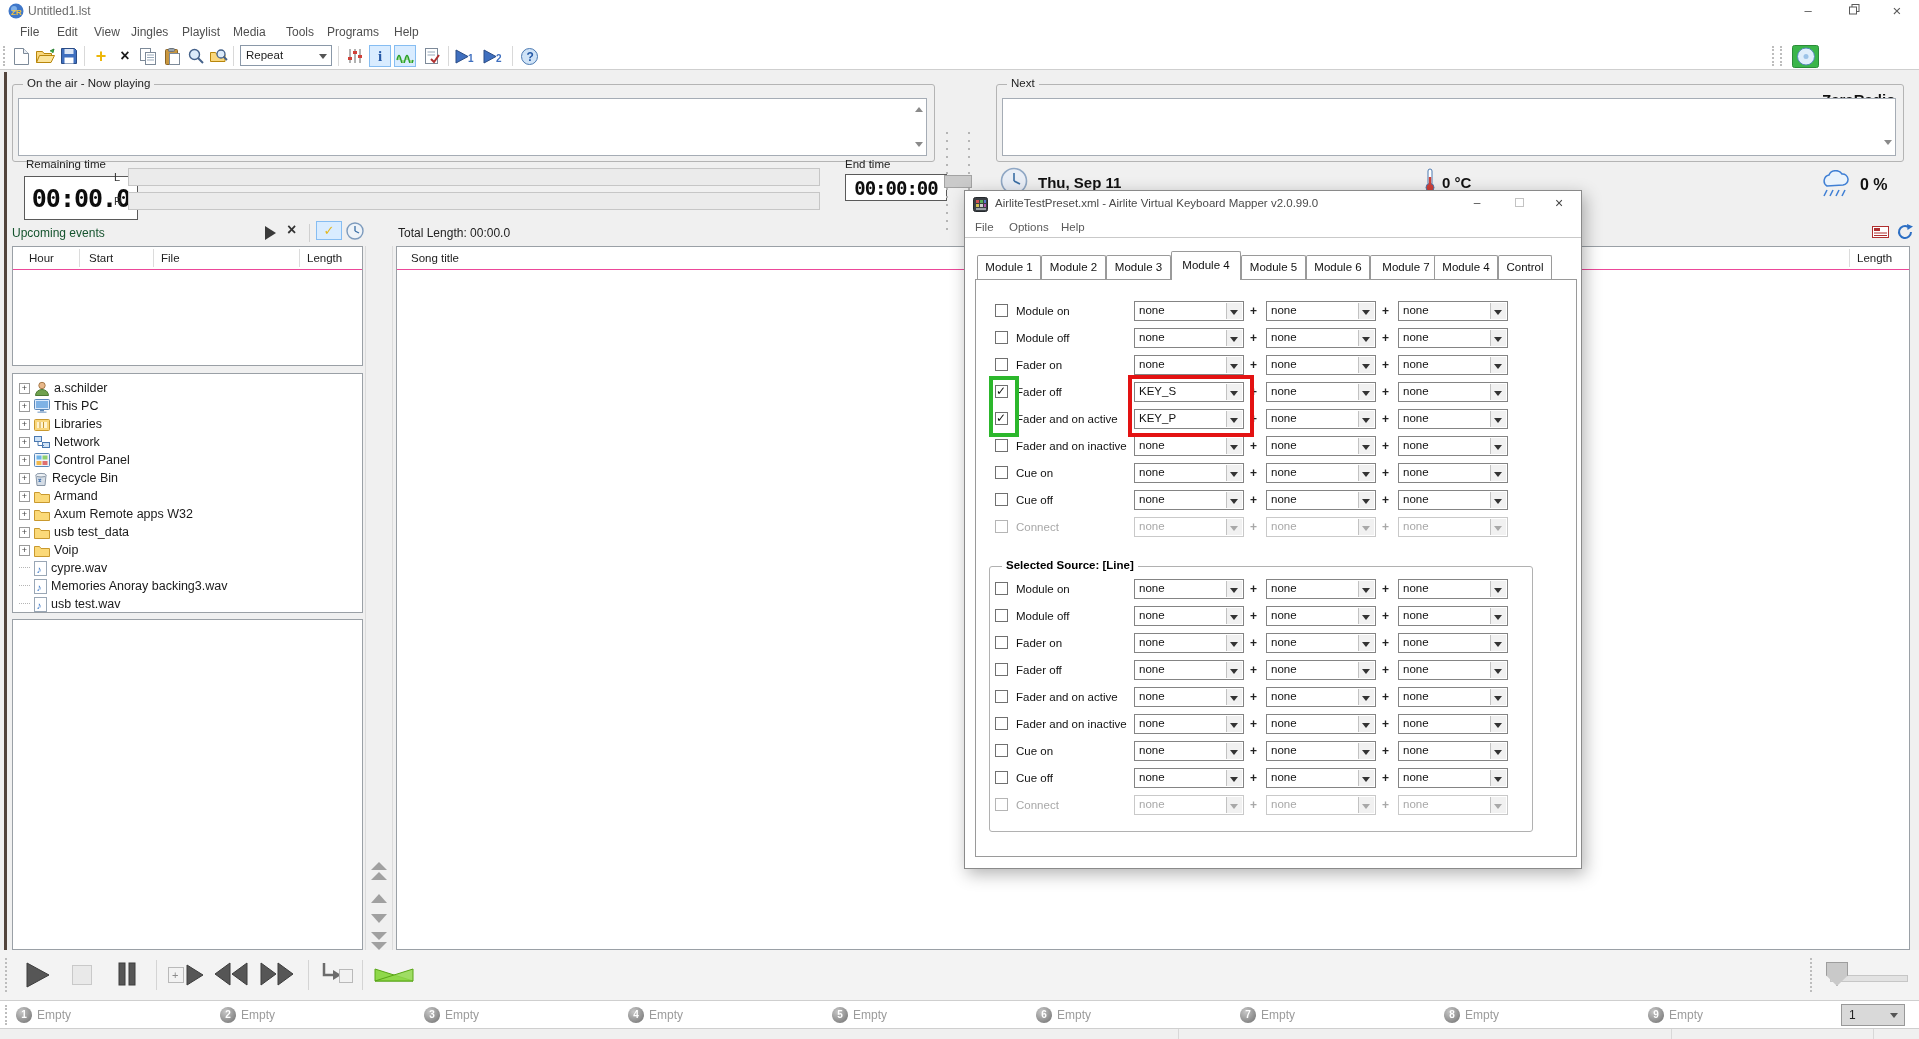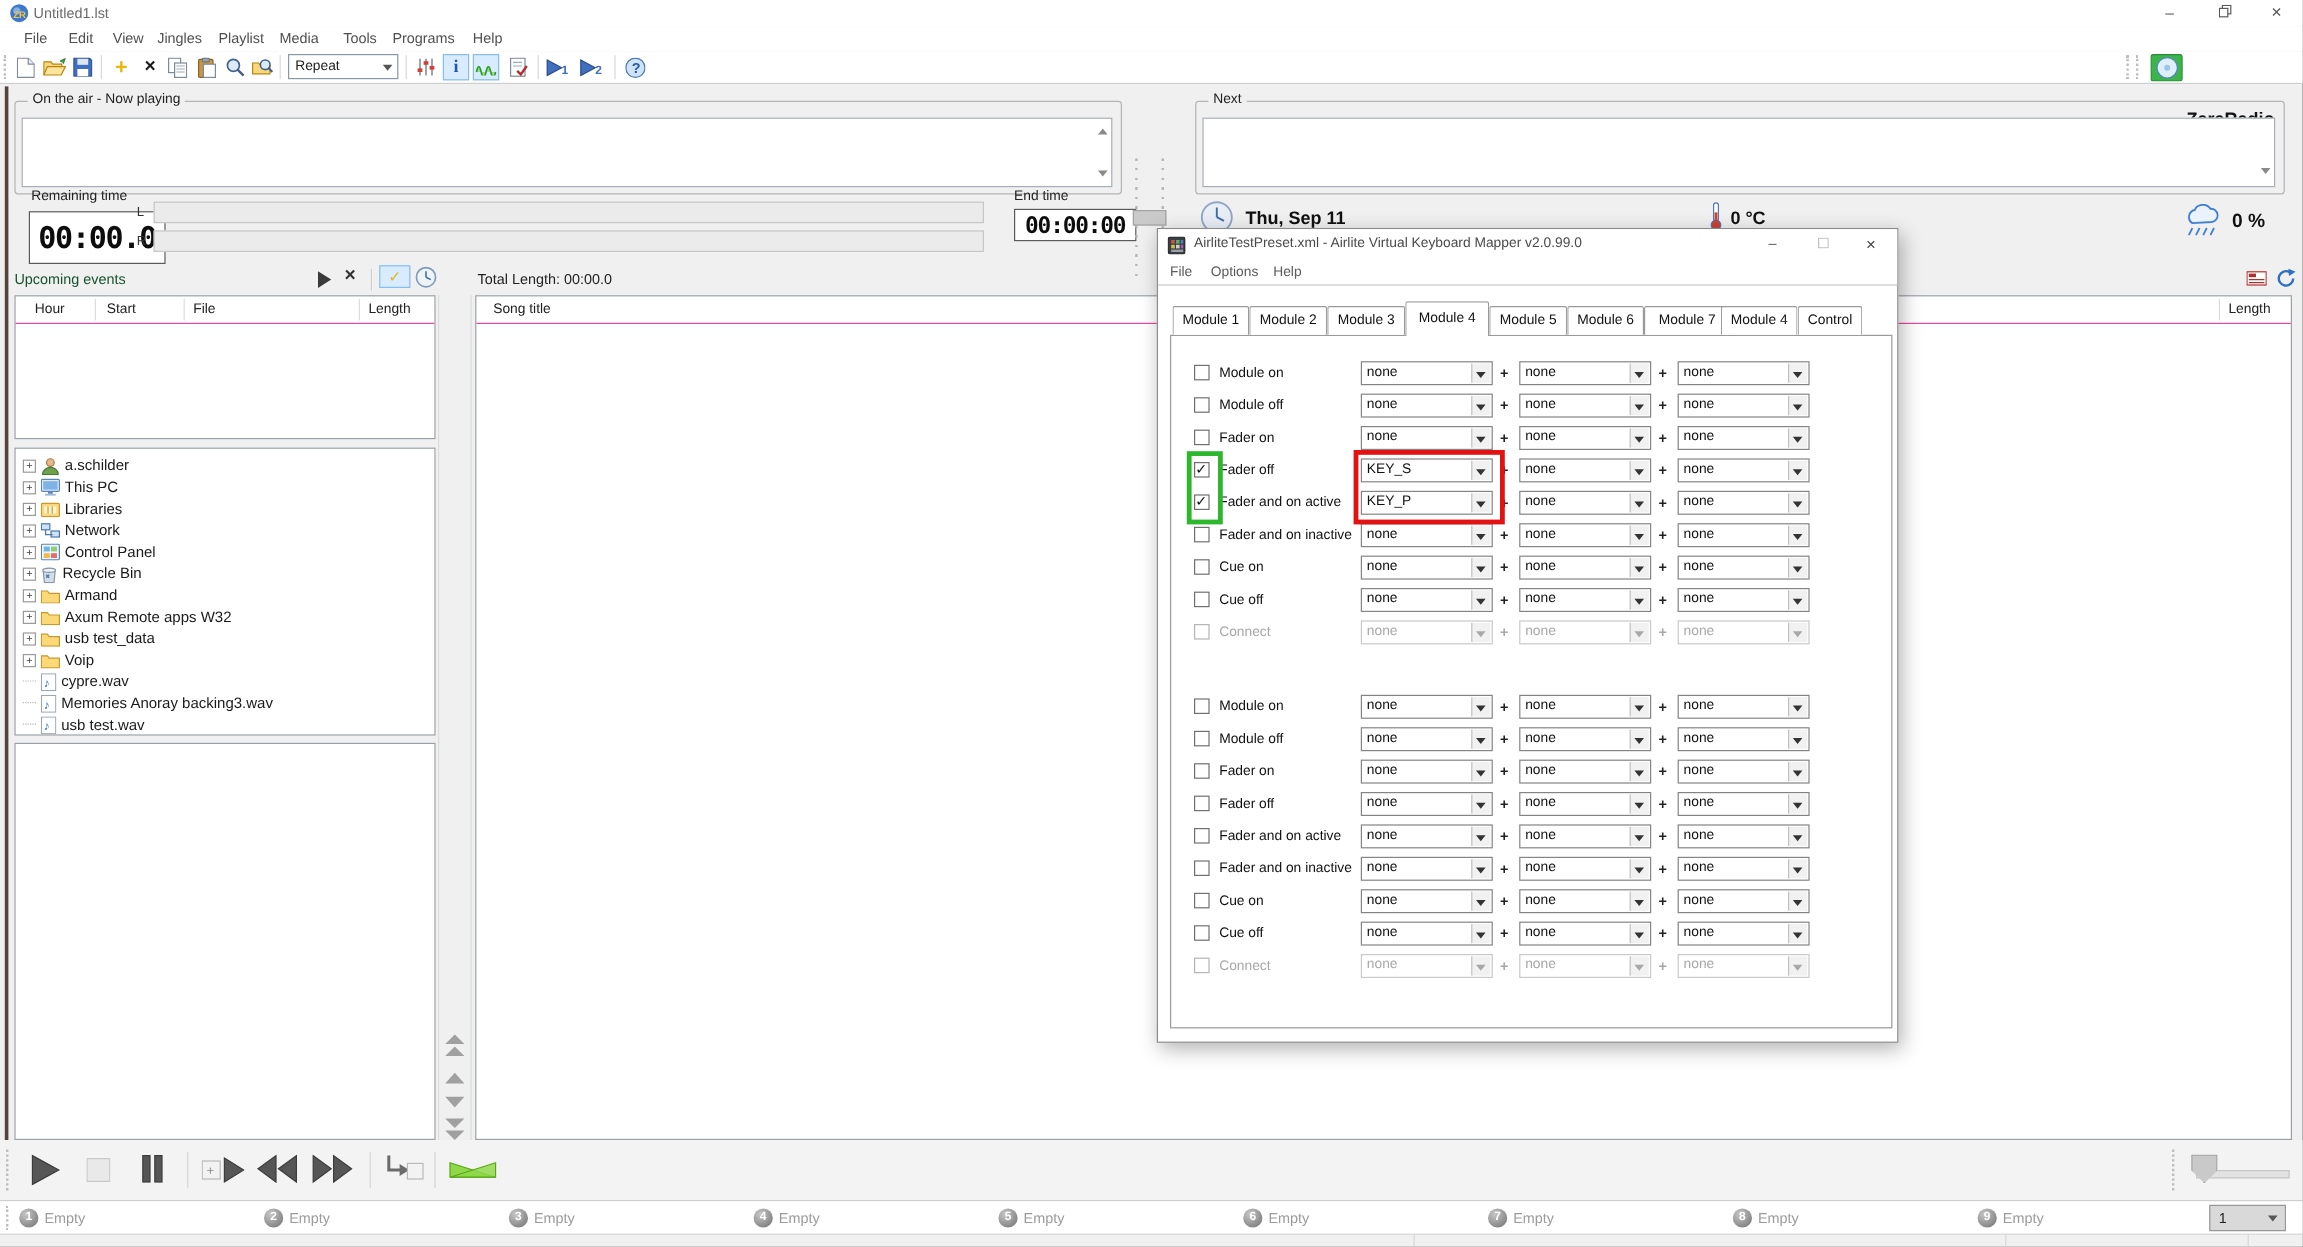--- a/index.html
+++ b/index.html
@@ -774,20 +774,23 @@
       <span class="mplus" style="left:417px">+</span>
       <span class="combo" style="left:433px">
           <span class="cv">none</span>
           <span class="ca"></span>
         </span>
     </div>
 
     <div class="annot" style="left:24px;top:185px;width:30px;height:61px;border:4px solid #2cb72c"></div>
     <div class="annot" style="left:163px;top:184px;width:126px;height:62px;border:4px solid #e31212"></div>
 
+    <div class="gboxd" style="top:375px">
+      <span class="gtitle">Selected Source: [Line]</span>
+    </div>
 
     <div class="mrow" style="top:388px">
       <span class="mcb"></span>
       <span class="mlb">Module on</span>
       <span class="combo" style="left:169px">
           <span class="cv">none</span>
           <span class="ca"></span>
         </span>
       <span class="mplus" style="left:285px">+</span>
       <span class="combo" style="left:301px">

